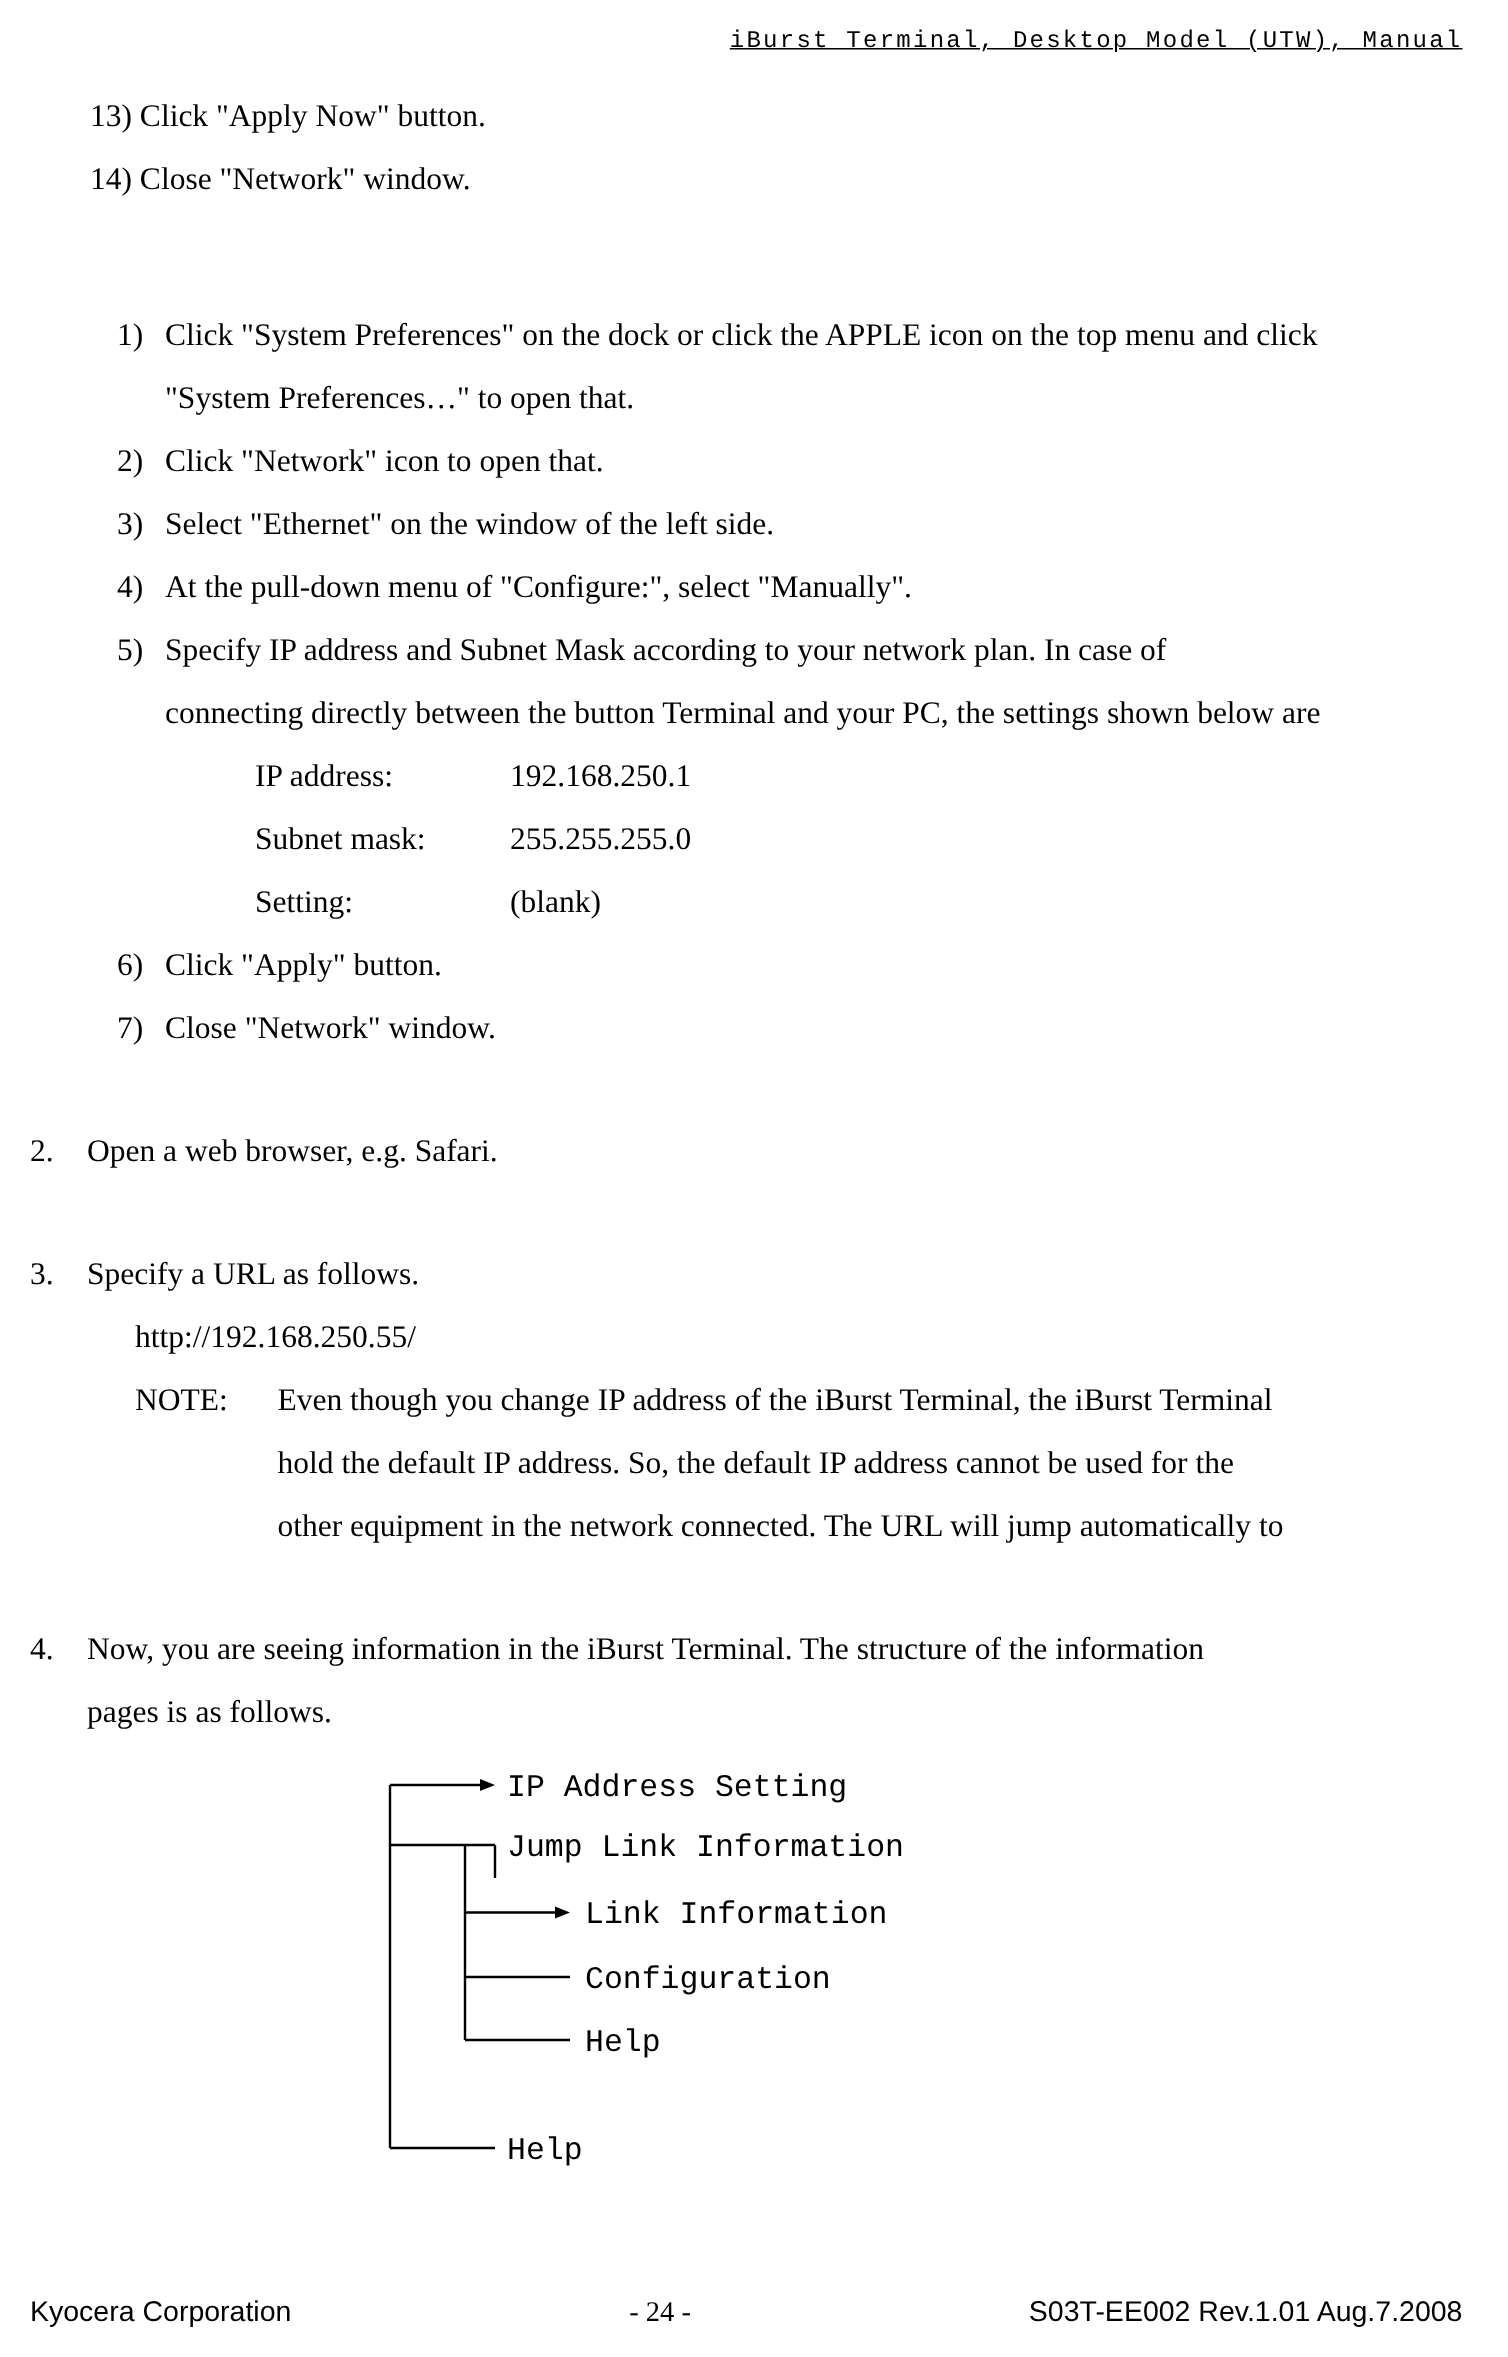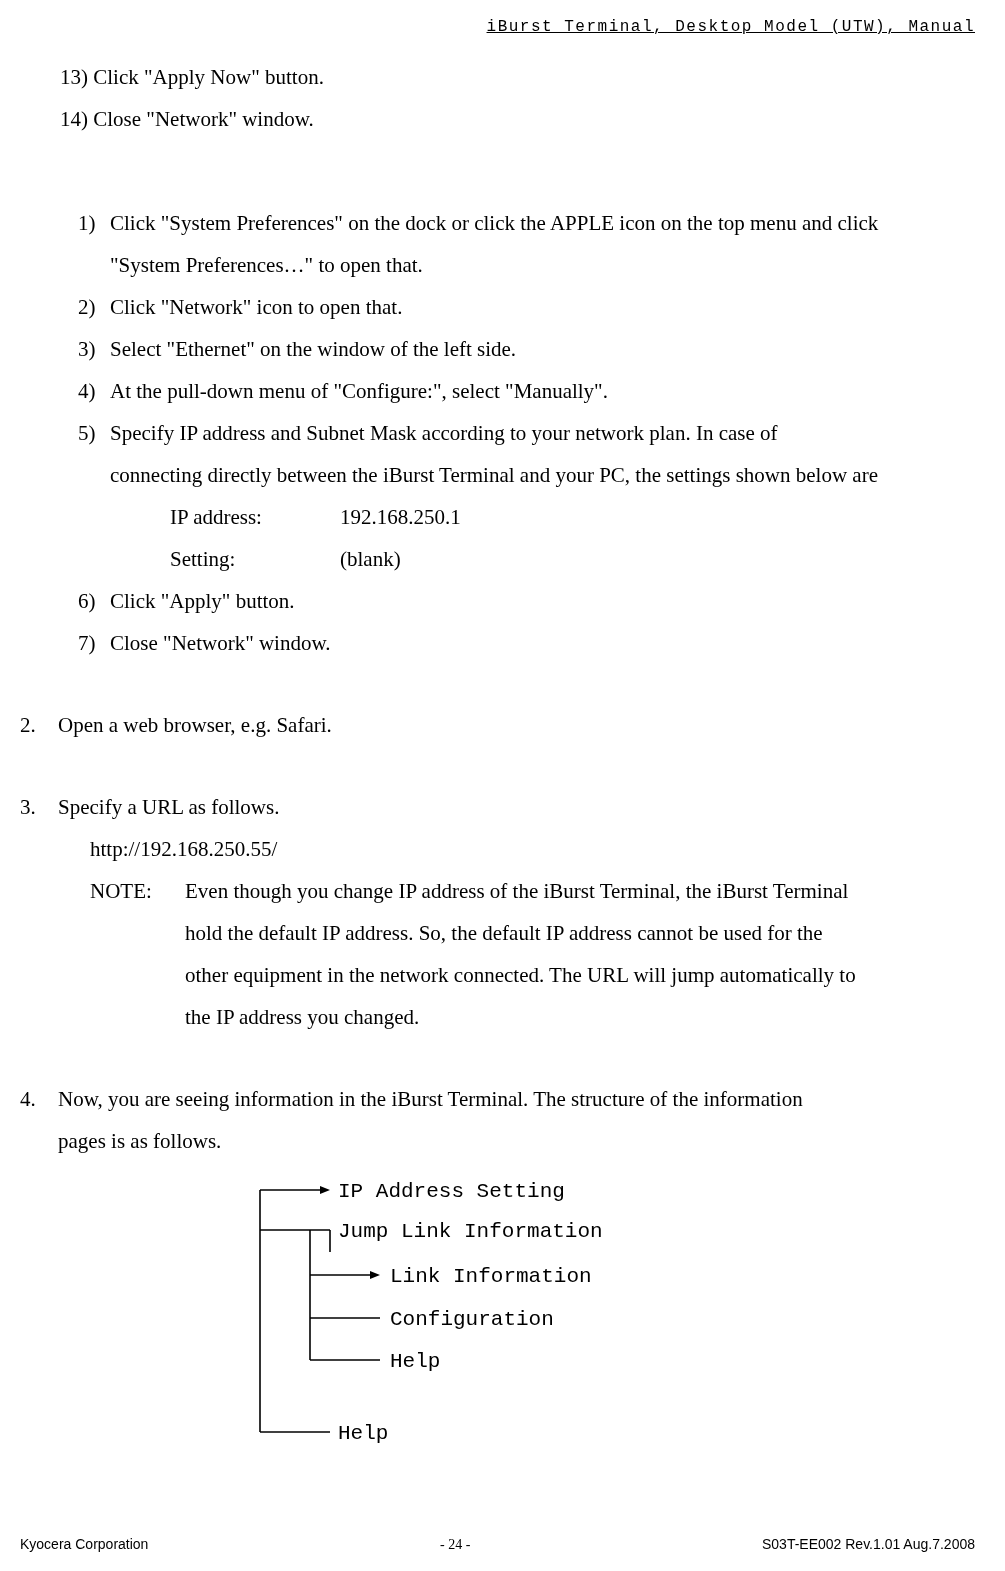--- a/index.html
+++ b/index.html
@@ -45,21 +45,21 @@
     .note-block { padding-left: 165px; }
     .justify { text-align: justify; text-justify: inter-word; }
     .sec-header { padding-left: 0; }
     svg.tree { display: block; margin-top: 8px; }
     .footer {
       position: absolute;
       bottom: 18px;
       left: 20px;
       right: 30px;
       font-family: Arial, sans-serif;
-      font-size: 14px;
+      font-size: 19px;
       display: flex;
       justify-content: space-between;
       align-items: baseline;
     }
     .footer .page { font-family: "Century", serif; }
     .spacer { height: 22px; }
     .spacer-lg { height: 40px; }
   </style>
 </head>
 <body>
@@ -75,27 +75,31 @@
   <div class="spacer"></div>
 
 
   <div class="list-ol">
     <div class="justify"><span class="num">1)</span><span>Click "System Preferences" on the dock or click the APPLE icon on the top menu and click</span></div>
     <div class="cont justify">"System Preferences…" to open that.</div>
     <div><span class="num">2)</span><span>Click "Network" icon to open that.</span></div>
     <div><span class="num">3)</span><span>Select "Ethernet" on the window of the left side.</span></div>
     <div><span class="num">4)</span><span>At the pull-down menu of "Configure:", select "Manually".</span></div>
     <div class="justify"><span class="num">5)</span><span>Specify  IP  address  and  Subnet  Mask  according  to  your  network  plan.    In  case  of</span></div>
-    <div class="cont justify">connecting directly between the iBurst Terminal and your PC, the settings shown below are</div>
+    <div class="cont justify">connecting directly between the button Terminal and your PC, the settings shown below are</div>
   </div>
 
   <div class="settings-block">
     <div class="srow">
         <span class="label">IP address:</span>
         <span>192.168.250.1</span>
+      </div>
+    <div class="srow">
+        <span class="label">Subnet mask:</span>
+        <span>255.255.255.0</span>
       </div>
     <div class="srow">
         <span class="label">Setting:</span>
         <span>(blank)</span>
       </div>
   </div>
 
   <div class="list-ol">
     <div><span class="num">6)</span><span>Click "Apply" button.</span></div>
     <div><span class="num">7)</span><span>Close "Network" window.</span></div>
@@ -105,21 +109,20 @@
 
   <div class="top-level"><span class="tlnum">2.</span><span>Open a web browser, e.g. Safari.</span></div>
 
   <div class="spacer-lg"></div>
 
   <div class="top-level"><span class="tlnum">3.</span><span>Specify a URL as follows.</span></div>
   <div class="url-line">http://192.168.250.55/</div>
   <div class="note-line justify"><span style="display:inline-block;width:95px;">NOTE:</span><span>Even though you change IP address of the iBurst Terminal, the iBurst Terminal</span></div>
   <div class="note-block justify">hold the default IP address.   So, the default IP address cannot be used for the</div>
   <div class="note-block justify">other equipment in the network connected.   The URL will jump automatically to</div>
-  <div class="note-block">the IP address you changed.</div>
 
   <div class="spacer-lg"></div>
 
   <div class="top-level justify"><span class="tlnum">4.</span><span>Now, you are seeing information in the iBurst Terminal.   The structure of the information</span></div>
   <div class="top-indent">pages is as follows.</div>
 
   <svg class="tree" width="700" height="290">
     <g stroke="#000" stroke-width="1.6" fill="none">
 
       <line x1="240" y1="20" x2="240" y2="262"></line>

